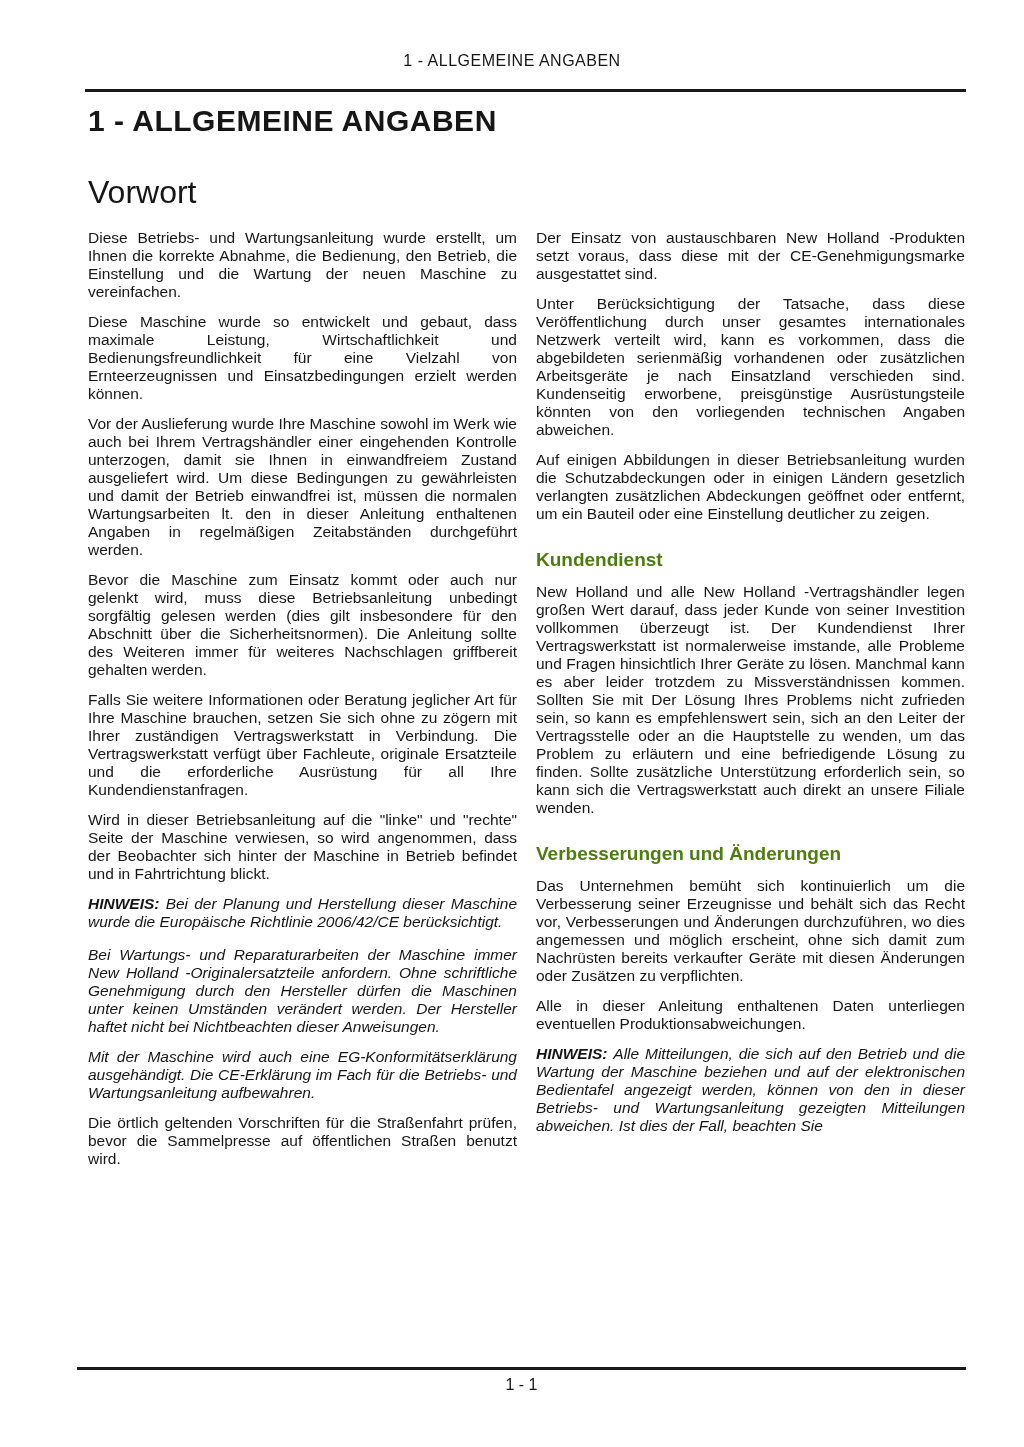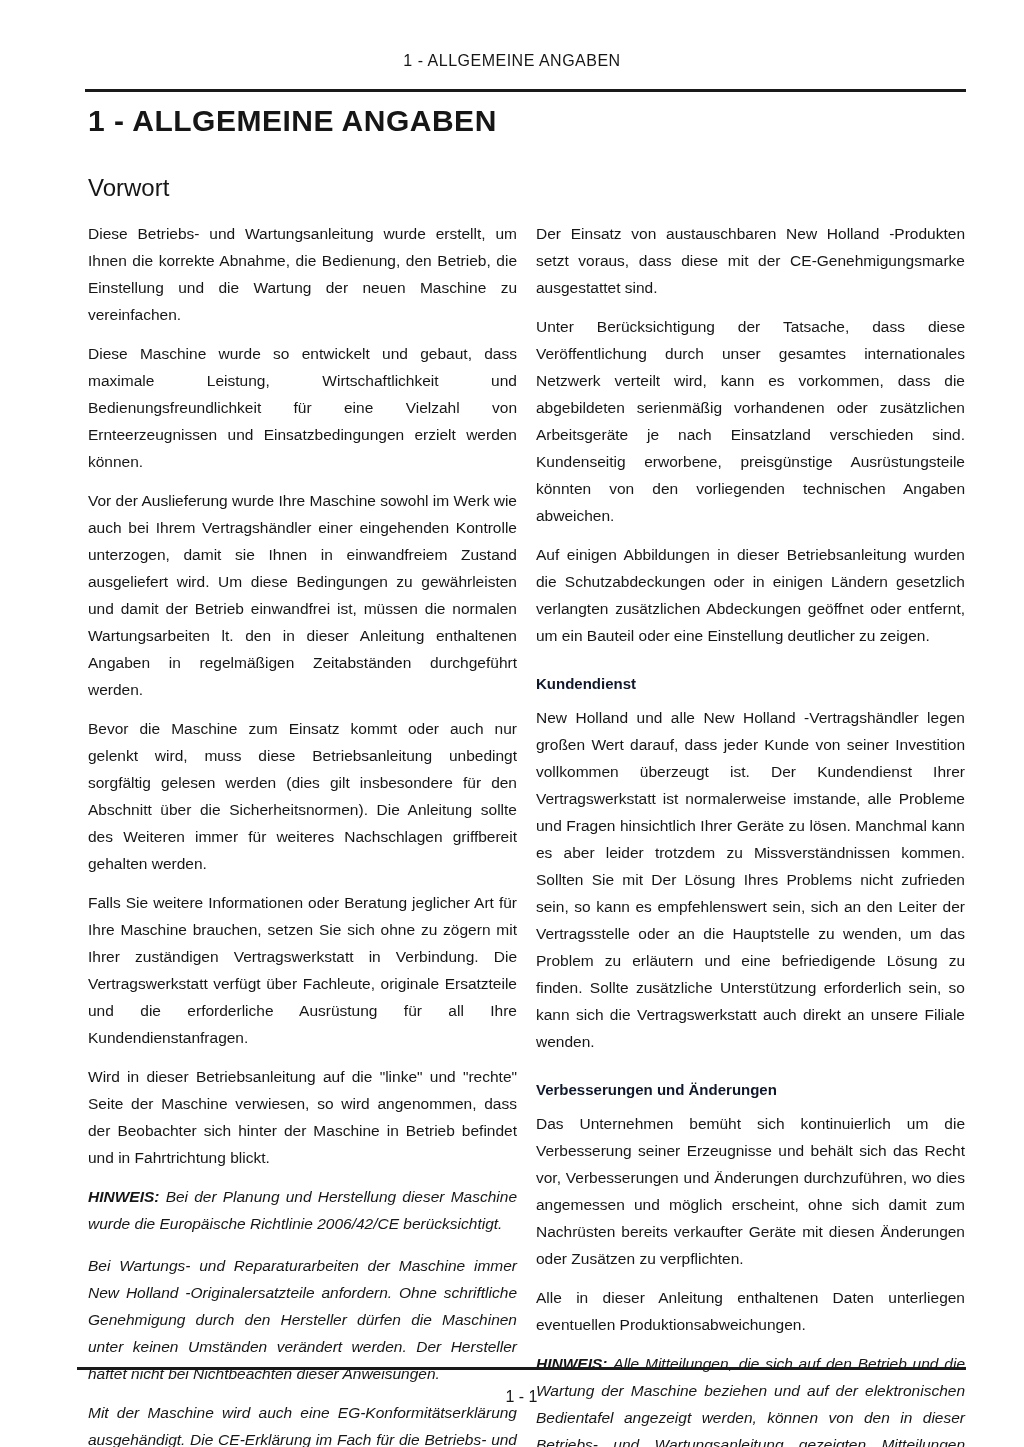--- a/index.html
+++ b/index.html
@@ -43,67 +43,67 @@
   }
   h1.chapter-title {
     margin: 0;
     font-size: 30px;
     font-weight: bold;
     letter-spacing: 0.5px;
     color: #161616;
   }
   h2.section-title {
     margin: 36px 0 0 0;
-    font-size: 24px;
+    font-size: 32px;
     font-weight: normal;
     color: #161616;
   }
   .columns {
     display: flex;
     gap: 19px;
     margin-top: 18px;
   }
   .col {
     width: 430px;
     box-sizing: border-box;
   }
   .col p {
     margin: 12px 0 0 0;
     font-size: 15.5px;
-    line-height: 27px;
+    line-height: 18px;
     text-align: justify;
     color: #161616;
   }
   .col p.note, .col p.note_plain, .col p.note_continue {
     font-style: italic;
   }
   .col p.note_continue {
     margin-top: 15px;
   }
   .col p:first-child {
     margin-top: 0;
   }
   .note-label {
     font-weight: bold;
     font-style: italic;
   }
   .col h3 {
     margin: 26px 0 2px 0;
-    font-size: 15px;
+    font-size: 19px;
     font-weight: bold;
-    color: #0f172a;
+    color: #4d7c0f;
   }
   .footer {
     position: absolute;
     left: 77px;
     right: 58px;
     top: 1367px;
     border-top: 3px solid #1a1a1a;
     text-align: center;
-    padding-top: 18px;
+    padding-top: 6px;
     font-size: 16px;
     color: #161616;
   }
 </style>
 </head>
 <body>
 
 <div class="page">
 
   <div class="running-header">1 - ALLGEMEINE ANGABEN</div>

